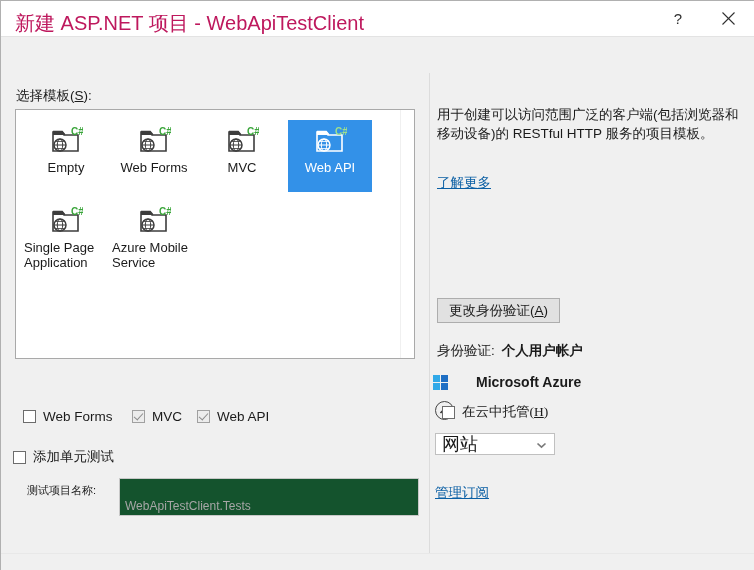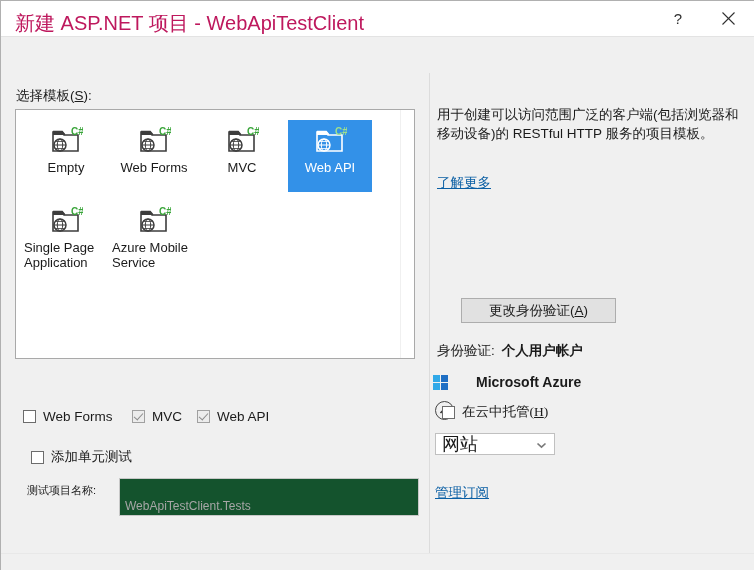--- a/index.html
+++ b/index.html
@@ -109,21 +109,21 @@
     content: ""; position: absolute;
     left: 3px; top: 0px; width: 4px; height: 8px;
     border: solid #8c8c8c; border-width: 0 1.6px 1.6px 0;
     transform: rotate(42deg);
   }
   .cblabel { margin-left: 7px; font-size: 13.5px; color: #1a1a1a; white-space: nowrap; }
 
   #cb-webforms { left: 22px; top: 372px; }
   #cb-mvc      { left: 131px; top: 372px; }
   #cb-webapi   { left: 196px; top: 372px; }
-  #cb-unittest { left: 30px; top: 411px; }
+  #cb-unittest { left: 12px; top: 411px; }
 
   #lbl-test-proj {
     position: absolute; left: 26px; top: 446px;
     font-size: 11px; color: #1a1a1a;
   }
   #test-proj-input {
     position: absolute; left: 118px; top: 441px;
     width: 300px; height: 22px;
     border: 1px solid #c8c8c8;
     background: #14532d;
@@ -140,26 +140,25 @@
     font-size: 13.5px; line-height: 19px; color: #1a1a1a;
   }
   .link {
     color: #0b5fa4; text-decoration: underline;
     font-size: 13.5px; cursor: pointer;
   }
   #link-learn-more { position: absolute; left: 436px; top: 125px; margin-top: 12px; }
 
   #btn-change-auth {
     position: absolute; left: 436px; top: 261px;
-    height: 25px; padding: 0 27px;
+    height: 25px; padding: 0 11px;
     background: #e1e1e1; border: 1px solid #adadad;
     font-size: 13.5px; color: #1a1a1a;
     display: flex; align-items: center;
     font-family: "Liberation Sans", sans-serif;
-    margin-left: 24px;
   }
   #btn-change-auth u { text-decoration: underline; }
 
   #auth-row {
     position: absolute; left: 436px; top: 305px;
     font-size: 13.5px; color: #1a1a1a;
     display: flex; align-items: baseline;
   }
   #auth-value { font-weight: bold; margin-left: 7px; }
 

